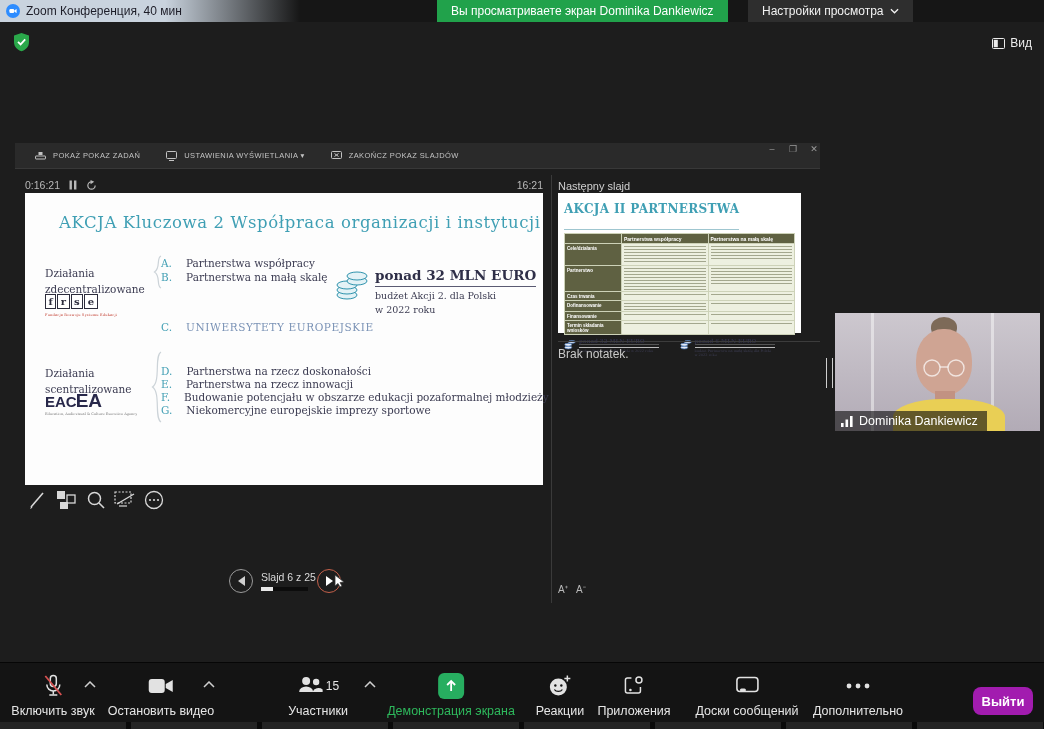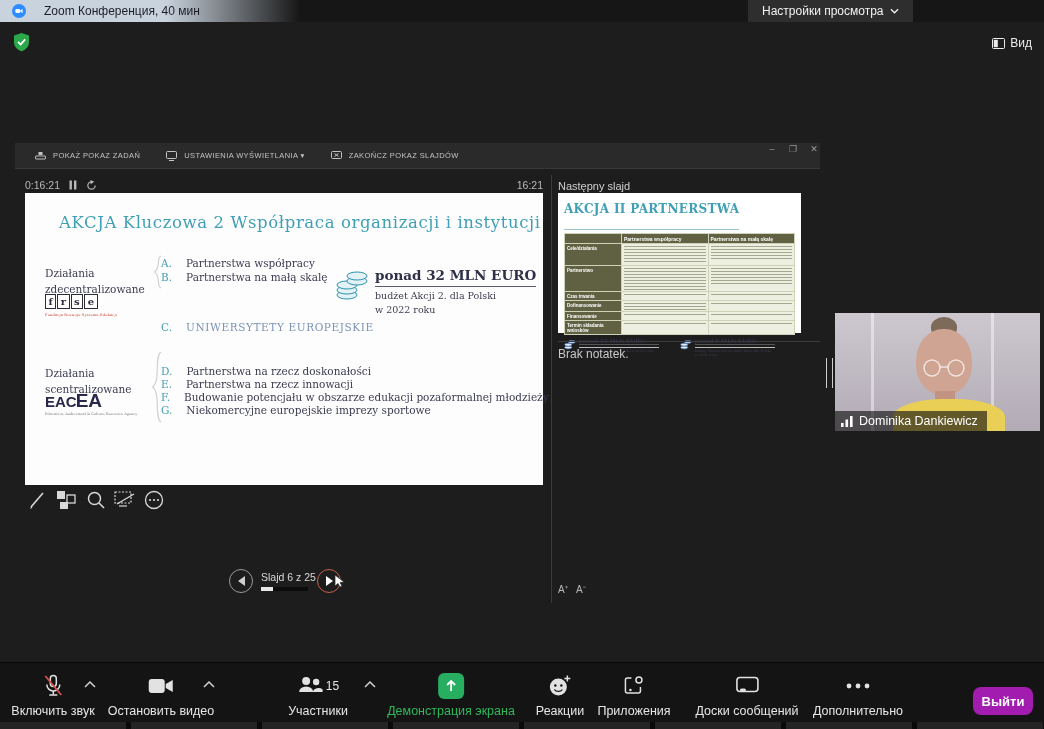--- a/index.html
+++ b/index.html
@@ -2,21 +2,21 @@
 <html><head>
 <meta charset="utf-8">
 <style>
   html,body{margin:0;padding:0;background:#000;font-family:"Liberation Sans",sans-serif;}
   #screen{position:relative;width:1044px;height:729px;background:#1d1d1d;overflow:hidden;}
   .abs{position:absolute;}
   .nw{white-space:nowrap;}
 
   
   #titlebar{left:0;top:0;width:1044px;height:22px;background:#161616;}
-  #title-pill{left:0;top:0;width:300px;height:22px;background:linear-gradient(to right,#c9d3de 0%,#c9d3de 55%,rgba(201,211,222,0) 100%);display:flex;align-items:center;gap:18px;padding-left:12px;box-sizing:border-box;}
+  #title-pill{left:0;top:0;width:300px;height:22px;background:linear-gradient(to right,#c9d3de 0%,#c9d3de 55%,rgba(201,211,222,0) 100%);display:flex;align-items:center;gap:6px;padding-left:6px;box-sizing:border-box;}
   #zoom-logo{width:14px;height:14px;border-radius:50%;background:#2d8cff;display:flex;align-items:center;justify-content:center;flex:none;}
   #title-text{font-size:12px;color:#1d1d28;}
   #view-banner{left:437px;top:0;height:22px;background:#21a24b;color:#fff;font-size:12px;display:flex;align-items:center;padding:0 14px;}
   #view-settings{left:748px;top:0;height:22px;background:#2e2e2e;color:#f2f2f2;font-size:12px;display:flex;align-items:center;gap:6px;padding:0 14px;cursor:pointer;}
 
   
   #shield{left:12px;top:32px;}
   #view-btn{right:8px;top:34px;display:flex;align-items:center;gap:5px;color:#ececec;font-size:12px;padding:2px 4px;cursor:pointer;}
 
   
@@ -115,20 +115,21 @@
   <div id="titlebar" class="abs">
     <div id="title-pill" class="abs">
       <span id="zoom-logo">
         <svg width="8" height="8" viewBox="0 0 10 10">
             <rect x="0.5" y="2.5" width="6" height="5" rx="1.5" fill="#fff"></rect>
             <polygon points="6.8,4 9.5,2.5 9.5,7.5 6.8,6" fill="#fff"></polygon>
           </svg>
       </span>
       <span id="title-text" class="nw">Zoom Конференция, 40 мин</span>
     </div>
+    <div id="view-banner" class="abs nw">Вы просматриваете экран Dominika Dankiewicz</div>
     <div id="view-settings" class="abs nw">
       <span>Настройки просмотра</span>
       <svg width="9" height="6" viewBox="0 0 10 6">
           <polyline points="1,1 5,5 9,1" stroke="#f2f2f2" stroke-width="1.4" fill="none"></polyline>
         </svg>
     </div>
   </div>
 
   <div id="shield" class="abs">
     <svg width="19" height="20" viewBox="0 0 19 20">

